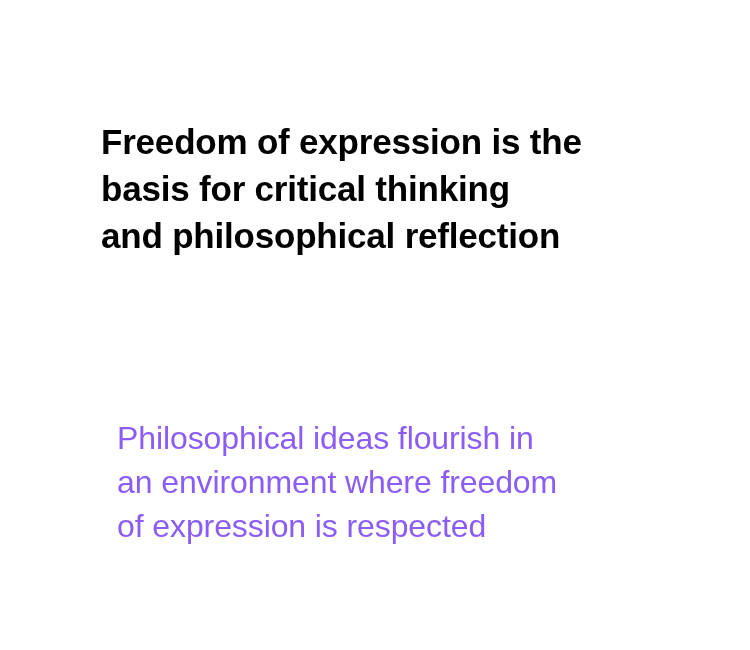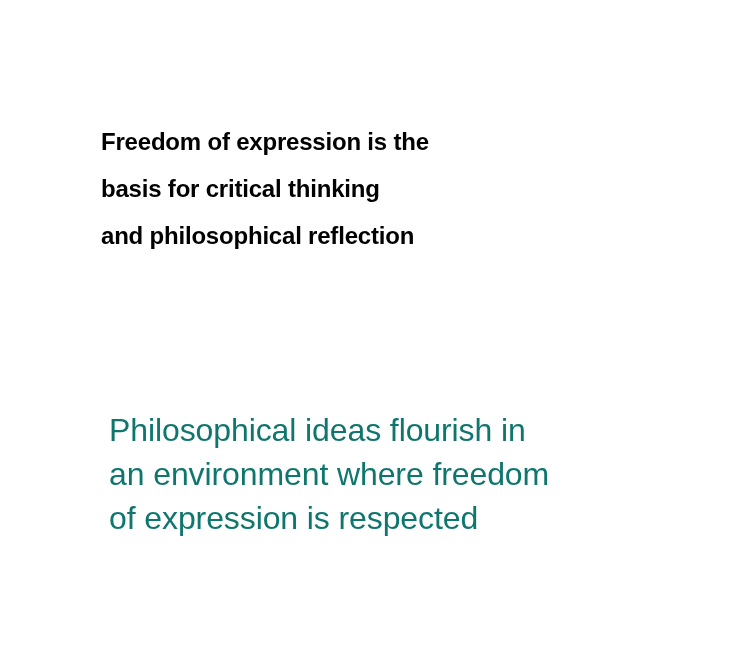--- a/index.html
+++ b/index.html
@@ -28,45 +28,45 @@
     left: 101px;
     top: 118px;
     width: 552px;
   }
 
   .headline {
     margin: 0;
     padding: 0;
     font-family: "Liberation Sans", sans-serif;
     font-weight: bold;
-    font-size: 24px;
+    font-size: 35px;
     line-height: 47px;
     letter-spacing: -0.2px;
     color: #000000;
     white-space: pre-line;
   }
 
   .body-block {
     margin: 0;
     padding: 0;
     position: absolute;
     left: 101px;
     top: 400px;
     width: 560px;
   }
 
   .body-text {
-    margin: 8px;
+    margin: 16px;
     padding: 0;
     font-family: "Liberation Sans", sans-serif;
     font-weight: normal;
     font-size: 32px;
     line-height: 44px;
     letter-spacing: -0.1px;
-    color: #0f766e;
+    color: #8b5cf6;
     white-space: pre-line;
   }
 </style>
 </head>
 <body>
 
 <div class="slide">
 
   <div class="content-column">
     <h1 class="headline">Freedom of expression is the

